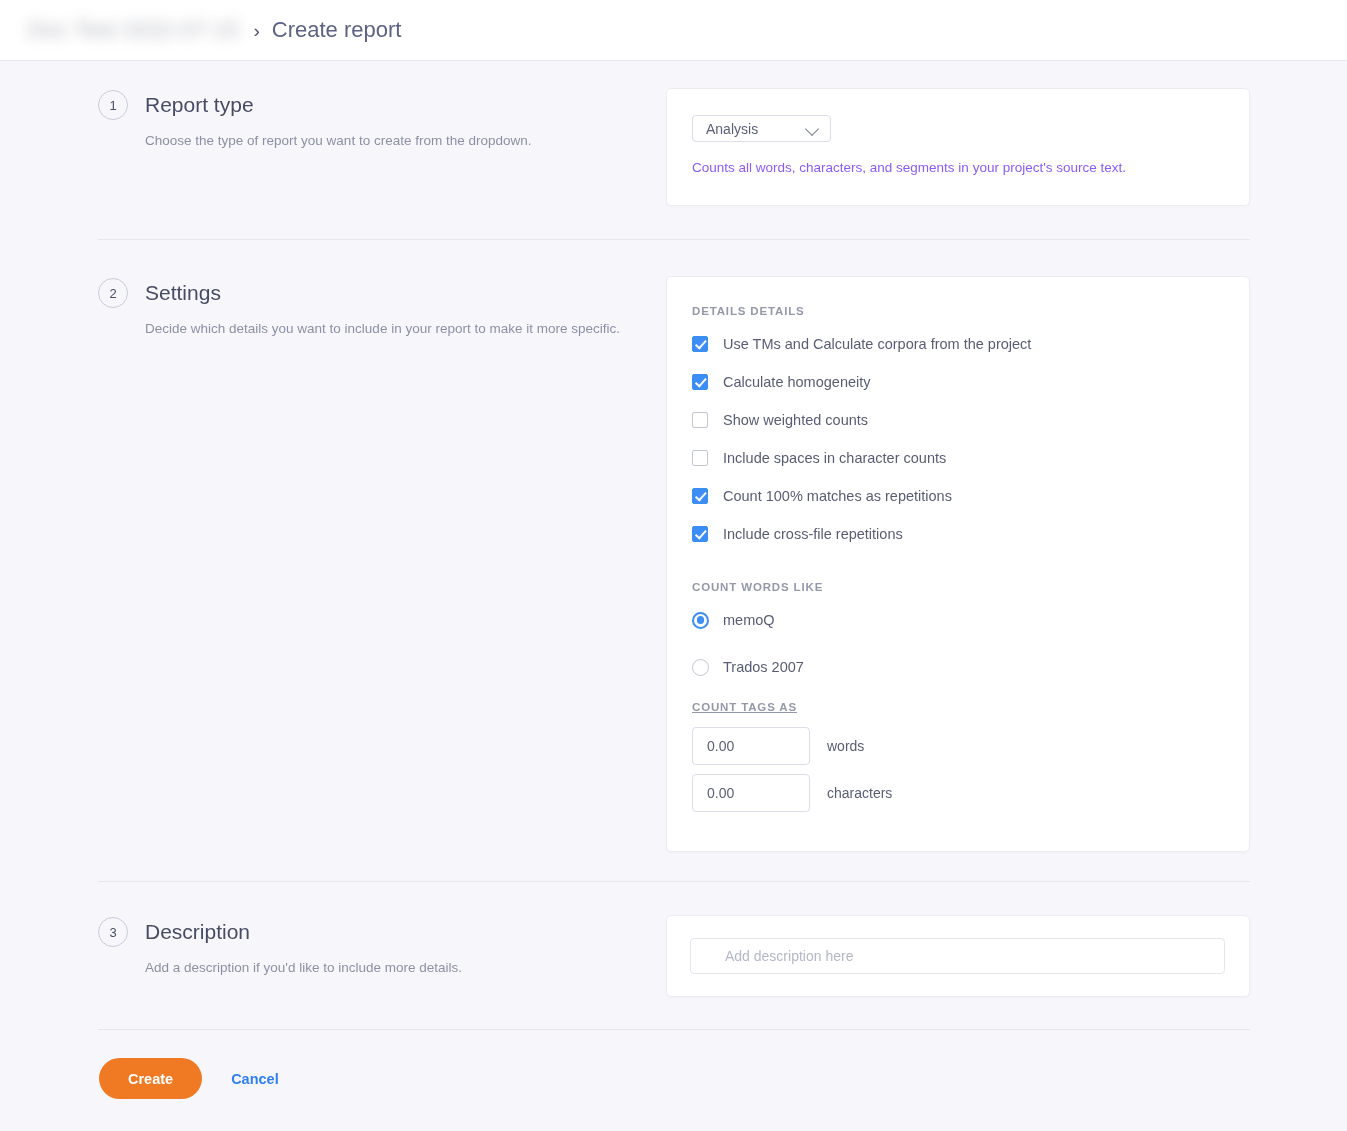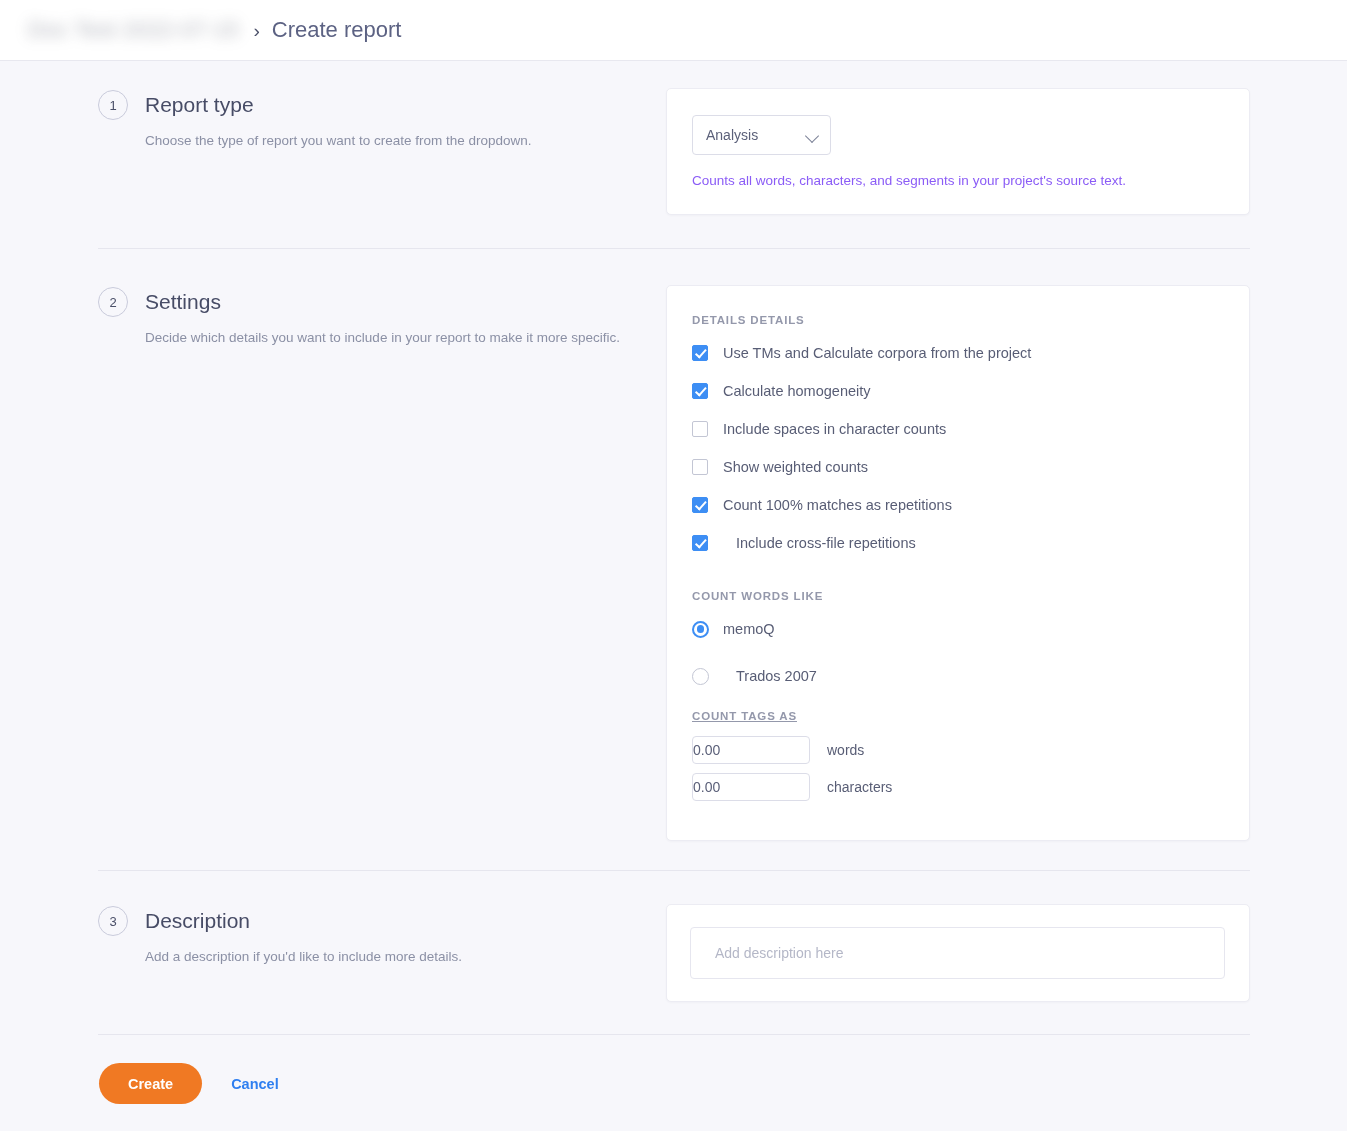--- a/index.html
+++ b/index.html
@@ -91,21 +91,21 @@
     border: 1px solid #ececf3;
     border-radius: 5px;
     box-shadow: 0 1px 2px rgba(60,64,90,.035);
   }
   .card-type    { padding: 26px 24px 26px 25px; min-height: 118px; }
   .card-settings{ padding: 28px 24px 30px 25px; }
   .card-desc    { padding: 22px 24px 22px 23px; }
 
   
   .select {
-    width: 139px; height: 40px;
+    width: 139px; height: 27px;
     border: 1px solid #dcdde8;
     border-radius: 4px;
     background: #fff;
     display: flex;
     align-items: center;
     justify-content: space-between;
     padding: 0 11px 0 13px;
     cursor: pointer;
   }
   .select-value { font-size: 14px; color: #5b6079; }
@@ -134,21 +134,21 @@
   .group-label.spaced { margin-top: 34px; }
 
   
   .opt-row {
     display: flex;
     align-items: center;
     height: 26px;
     margin-bottom: 12px;
     cursor: pointer;
   }
-  .opt-row:last-child { margin-bottom: 0; gap: 13px; }
+  .opt-row:last-child { margin-bottom: 0; }
   .cbox {
     width: 16px; height: 16px;
     flex: 0 0 16px;
     border-radius: 2px;
     border: 1.6px solid #c3c6d4;
     background: #fff;
     position: relative;
   }
   .cbox.on {
     background: #3d8ef4;
@@ -189,44 +189,45 @@
   .radio-row { margin-bottom: 21px; }
   .radio-row .opt-label { margin-left: 14px; }
 
   
   .num-row {
     display: flex;
     align-items: center;
     margin-bottom: 9px;
   }
   .num-input {
-    width: 118px; height: 28px;
+    width: 118px; height: 38px;
     border: 1px solid #dcdde8;
     border-radius: 4px;
     background: #fff;
     display: flex;
     align-items: center;
+    padding-left: 14px;
     font-size: 14px;
     color: #5b6079;
   }
   .num-unit {
     margin-left: 17px;
     font-size: 14px;
     color: #585d75;
   }
 
   
   .desc-input {
-    height: 52px;
+    height: 36px;
     border: 1px solid #e6e6ef;
     border-radius: 4px;
     background: #fff;
     display: flex;
     align-items: center;
-    padding-left: 24px;
+    padding-left: 34px;
     font-size: 14px;
     color: #b4b7c7;
   }
 
   
   .divider {
     height: 1px;
     background: #e6e6ee;
     margin: 0 97px 0 98px;
   }
@@ -305,25 +306,25 @@
         <div class="opt-row">
           <span class="cbox on"></span>
           <span class="opt-label">Use TMs and Calculate corpora from the project</span>
         </div>
         <div class="opt-row">
           <span class="cbox on"></span>
           <span class="opt-label">Calculate homogeneity</span>
         </div>
         <div class="opt-row">
           <span class="cbox"></span>
+          <span class="opt-label">Show weighted counts</span>
+        </div>
+        <div class="opt-row">
+          <span class="cbox"></span>
           <span class="opt-label">Include spaces in character counts</span>
-        </div>
-        <div class="opt-row">
-          <span class="cbox"></span>
-          <span class="opt-label">Show weighted counts</span>
         </div>
         <div class="opt-row">
           <span class="cbox on"></span>
           <span class="opt-label">Count 100% matches as repetitions</span>
         </div>
         <div class="opt-row">
           <span class="cbox on"></span>
           <span class="opt-label">Include cross-file repetitions</span>
         </div>
       </div>

